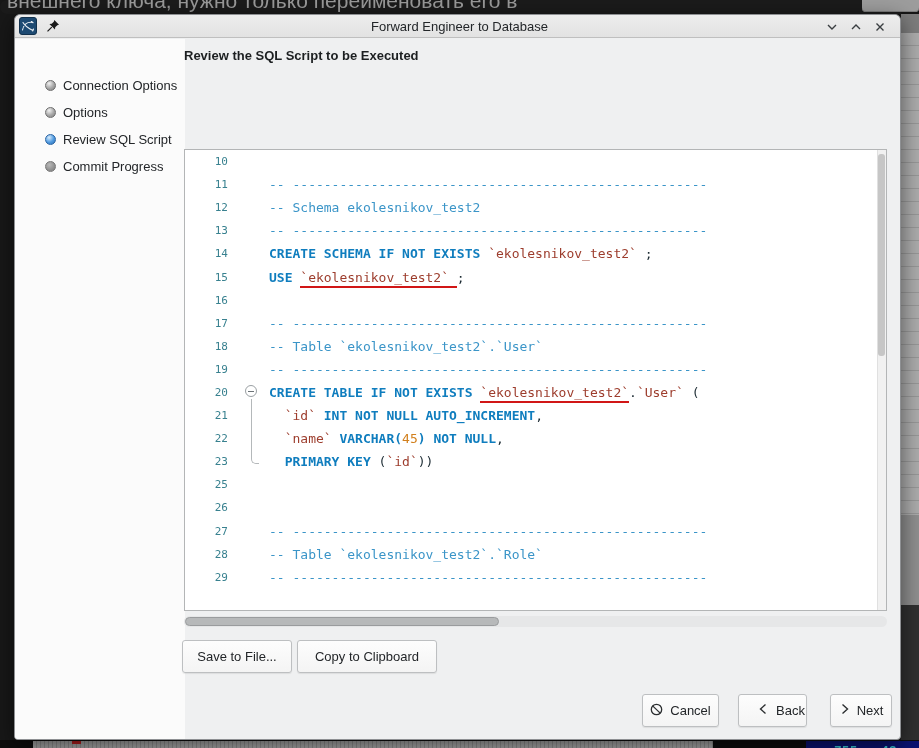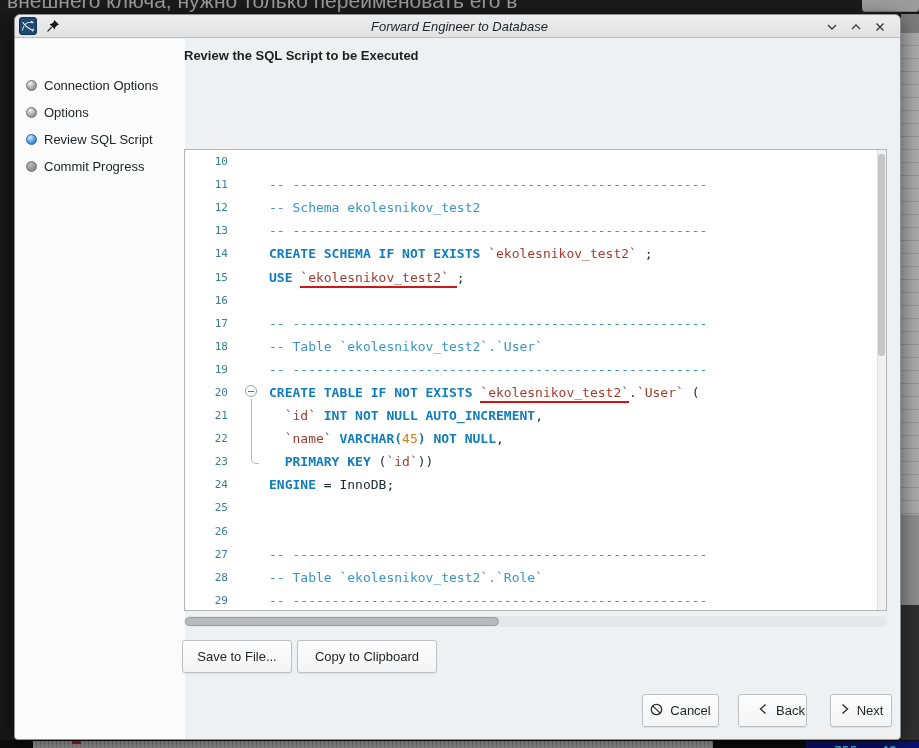--- a/index.html
+++ b/index.html
@@ -29,27 +29,27 @@
     background:#eff0f1; border:1px solid #8e9093; border-radius:6px 6px 4px 4px;
     box-shadow:0 6px 22px rgba(0,0,0,.55); overflow:hidden;
   }
   .titlebar {
     position:absolute; left:0; top:0; right:0; height:23px;
     background:linear-gradient(#ededed,#e2e2e2); border-bottom:1px solid #bfbfbf;
     border-radius:6px 6px 0 0;
   }
   .app-icon { position:absolute; left:4px; top:2px; width:18px; height:18px; border-radius:3px; background:#1d4a72; border:1px solid #12314d; }
   .pin-icon { position:absolute; left:31px; top:4px; width:14px; height:14px; }
-  .title { position:absolute; left:4px; right:0; top:0; height:23px; line-height:23px; text-align:center; font-size:13px; color:#232629;font-style:italic; }
+  .title { position:absolute; left:4px; right:0; top:0; height:23px; line-height:23px; text-align:center; font-size:13px; color:#232629; }
   .winctl { position:absolute; top:4px; width:16px; height:16px; cursor:default; }
   .ctl-min { right:60px; } .ctl-max { right:36px; } .ctl-close { right:12px; }
 
   
   .sidebar { position:absolute; left:0; top:24px; width:170px; bottom:0; background:#fbfbfb; }
-  .step { position:relative; height:27px; display:flex; align-items:center; padding-left:11px; }
+  .step { position:relative; height:27px; display:flex; align-items:center; padding-left:30px; }
   .bullet { width:11px; height:11px; border-radius:50%; margin-right:7px; flex:0 0 11px; }
   .b-done { background:radial-gradient(circle at 35% 28%, #f2f2f2, #a6a6a6 55%, #7f7f7f); border:1px solid #6f6f6f; }
   .b-current { background:radial-gradient(circle at 35% 28%, #d9ecfc, #4f9ae0 55%, #2e6fb2); border:1px solid #2a64a4; }
   .b-pending { background:radial-gradient(circle at 38% 32%, #b9b9b9, #8b8b8b 70%); border:1px solid #777; }
   .step-label { font-size:13px; color:#232629; white-space:nowrap; }
 
   
   .heading { position:absolute; left:169px; top:33px; font-size:13px; font-weight:bold; color:#1c1f21; }
   .message { position:absolute; left:169px; top:74px; font-size:15px; font-weight:bold; color:#1c1f21; line-height:21px; }
 
@@ -183,21 +183,20 @@
           <div class="row"><span class="gut">14</span><span class="fold"></span><span class="code"><span class="seg-k">CREATE SCHEMA IF NOT EXISTS</span><span class="seg-p"> </span><span class="seg-i">`ekolesnikov_test2`</span><span class="seg-p"> ;</span></span></div>
           <div class="row"><span class="gut">15</span><span class="fold"></span><span class="code"><span class="seg-k">USE</span><span class="seg-p"> </span><span class="seg-e">`ekolesnikov_test2` </span><span class="seg-p">;</span></span></div>
           <div class="row"><span class="gut">16</span><span class="fold"></span><span class="code"></span></div>
           <div class="row"><span class="gut">17</span><span class="fold"></span><span class="code"><span class="seg-c">-- -----------------------------------------------------</span></span></div>
           <div class="row"><span class="gut">18</span><span class="fold"></span><span class="code"><span class="seg-c">-- Table `ekolesnikov_test2`.`User`</span></span></div>
           <div class="row"><span class="gut">19</span><span class="fold"></span><span class="code"><span class="seg-c">-- -----------------------------------------------------</span></span></div>
           <div class="row"><span class="gut">20</span><span class="fold"><span class="fmark"><span class="fminus"></span></span><span class="fdrop"></span></span><span class="code"><span class="seg-k">CREATE TABLE IF NOT EXISTS</span><span class="seg-p"> </span><span class="seg-e">`ekolesnikov_test2`</span><span class="seg-p">.</span><span class="seg-i">`User`</span><span class="seg-p"> (</span></span></div>
           <div class="row"><span class="gut">21</span><span class="fold"><span class="fline"></span></span><span class="code"><span class="seg-p">  </span><span class="seg-i">`id`</span><span class="seg-p"> </span><span class="seg-k">INT NOT NULL AUTO_INCREMENT</span><span class="seg-p">,</span></span></div>
           <div class="row"><span class="gut">22</span><span class="fold"><span class="fline"></span></span><span class="code"><span class="seg-p">  </span><span class="seg-i">`name`</span><span class="seg-p"> </span><span class="seg-k">VARCHAR(</span><span class="seg-n">45</span><span class="seg-k">)</span><span class="seg-p"> </span><span class="seg-k">NOT NULL</span><span class="seg-p">,</span></span></div>
           <div class="row"><span class="gut">23</span><span class="fold"><span class="fcorner"></span></span><span class="code"><span class="seg-p">  </span><span class="seg-k">PRIMARY KEY</span><span class="seg-p"> (</span><span class="seg-i">`id`</span><span class="seg-p">))</span></span></div>
-          <div class="row"><span class="gut">24</span><span class="fold"></span><span class="code"><span class="seg-k">ENGINE</span><span class="seg-p"> = InnoDB;</span></span></div>
           <div class="row"><span class="gut">25</span><span class="fold"></span><span class="code"></span></div>
           <div class="row"><span class="gut">26</span><span class="fold"></span><span class="code"></span></div>
           <div class="row"><span class="gut">27</span><span class="fold"></span><span class="code"><span class="seg-c">-- -----------------------------------------------------</span></span></div>
           <div class="row"><span class="gut">28</span><span class="fold"></span><span class="code"><span class="seg-c">-- Table `ekolesnikov_test2`.`Role`</span></span></div>
           <div class="row"><span class="gut">29</span><span class="fold"></span><span class="code"><span class="seg-c">-- -----------------------------------------------------</span></span></div>
         </div>
       <div class="vscroll">
         <div class="vthumb"></div>
       </div>
     </div>

